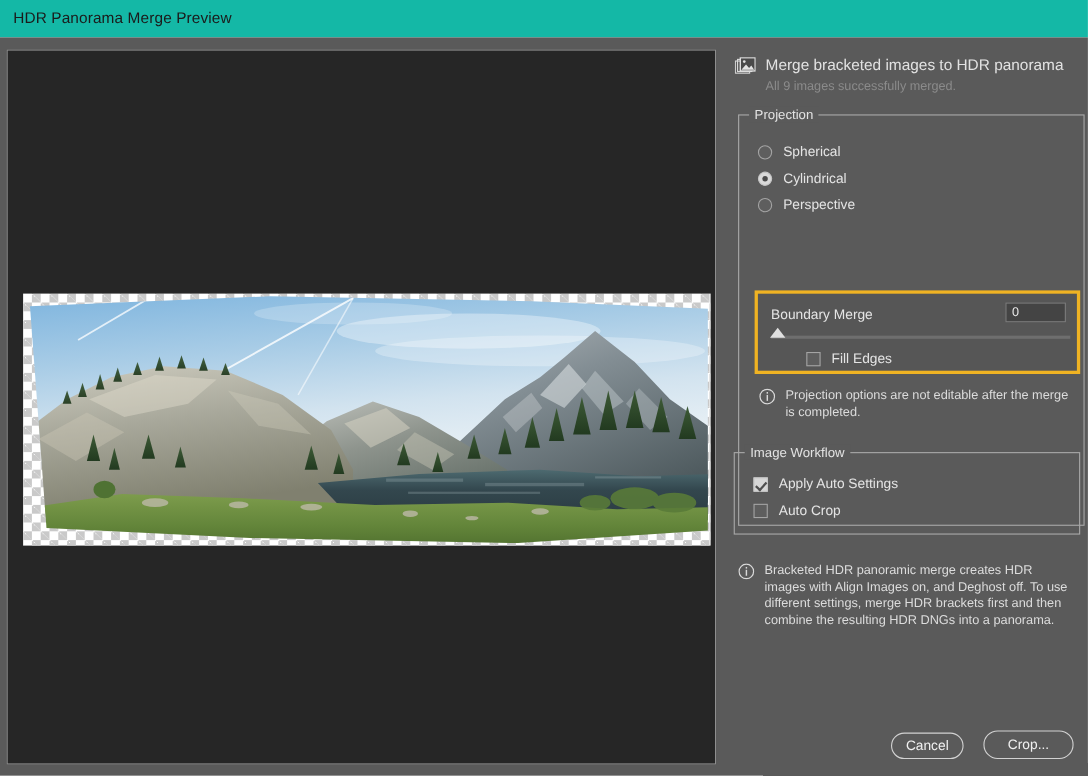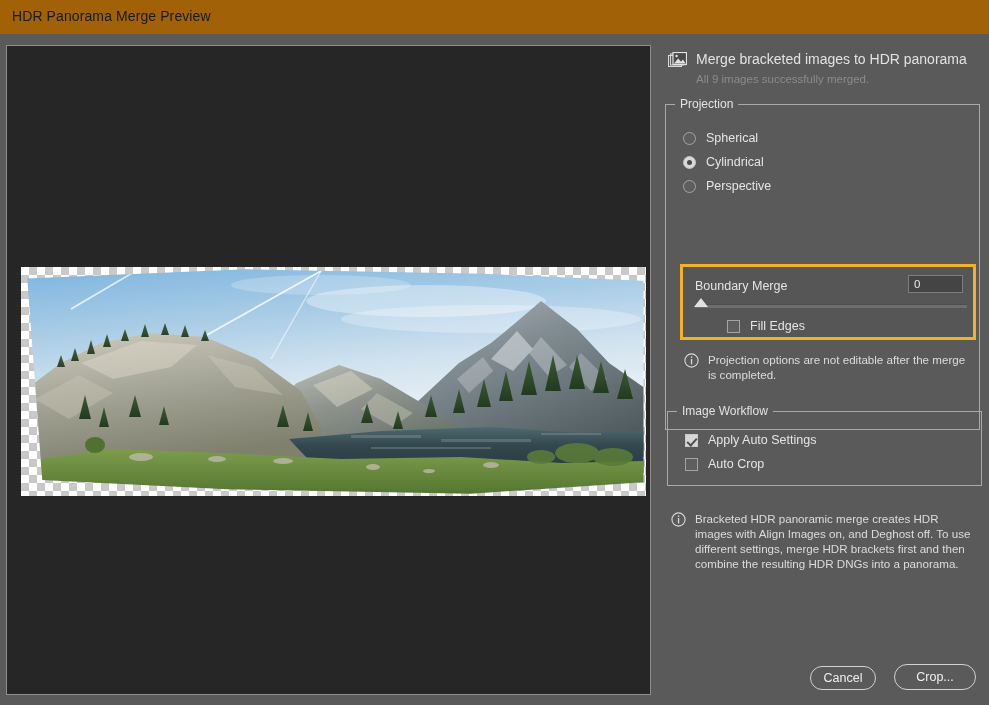--- a/index.html
+++ b/index.html
@@ -13,21 +13,21 @@
     overflow: hidden;
     font-family: "Liberation Sans", sans-serif;
     -webkit-font-smoothing: antialiased;
   }
 
   
   #titlebar {
     position: absolute;
     left: 0; top: 0;
     width: 989px; height: 34px;
-    background: #a16207;
+    background: #14b8a6;
   }
   #titlebar .title-text {
     position: absolute;
     left: 12px; top: 8px;
     font-size: 14px;
     color: #1b1b1b;
     letter-spacing: .1px;
     white-space: nowrap;
   }
 
@@ -112,21 +112,21 @@
   .group > .legend {
     position: absolute;
     top: -8px; left: 9px;
     padding: 0 5px;
     background: #5a5a5a;
     font-size: 12px;
     color: #e2e2e2;
     white-space: nowrap;
   }
 
-  #grp-projection { left: 5px; top: 70px; width: 315px; height: 326px; }
+  #grp-projection { left: 11px; top: 70px; width: 315px; height: 374px; }
   #grp-workflow   { left: 7px; top: 377px; width: 315px; height: 75px; }
 
   
   .radio-row {
     position: absolute;
     display: flex;
     align-items: center;
     gap: 10px;
     left: 17px;
   }

